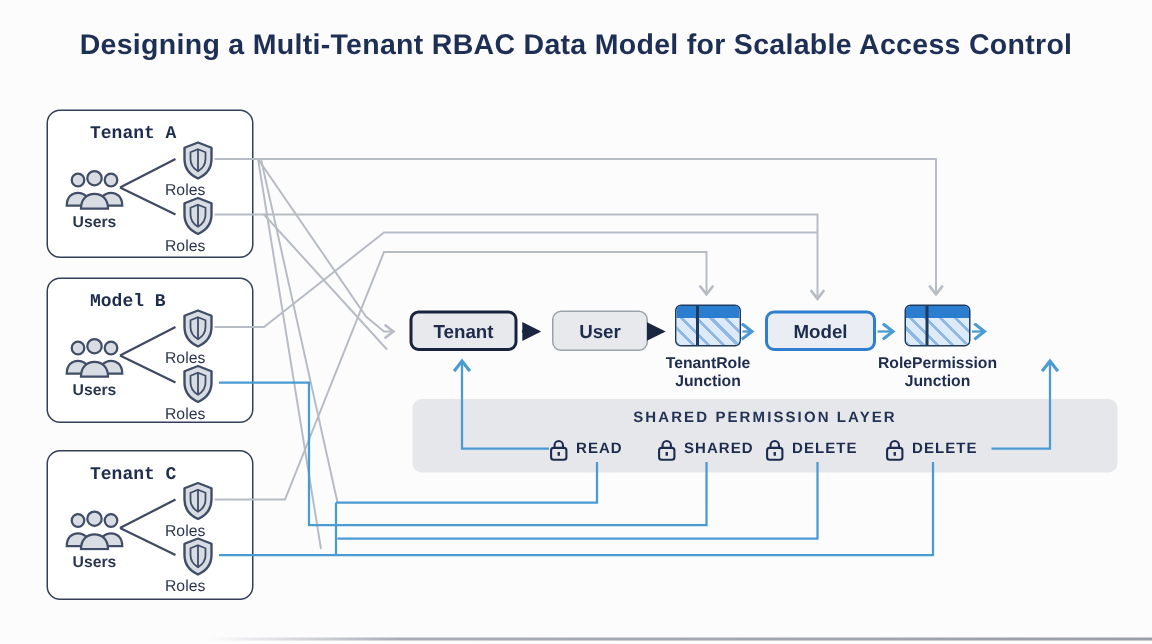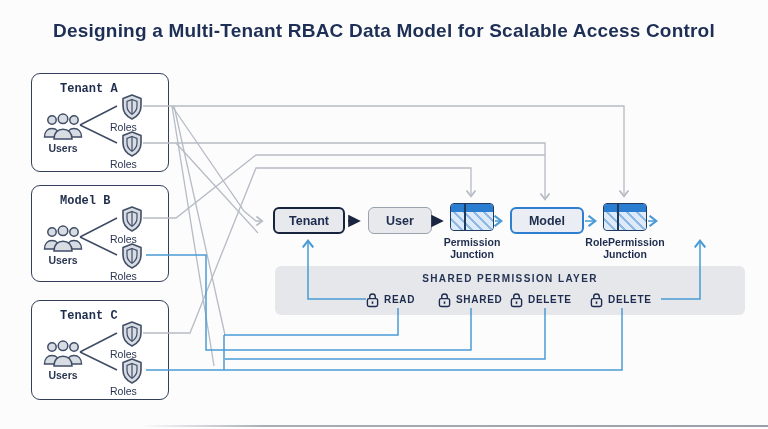--- a/index.html
+++ b/index.html
@@ -213,21 +213,21 @@
 
   <div class="ebox tenant-e">Tenant</div>
   <div class="ebox user-e">User</div>
 
   <div class="junction j-1">
     <div class="j-head"></div>
     <div class="j-body"></div>
     <div class="j-div"></div>
   </div>
   <div class="j-label jl-1">
-    <div>Permission</div>
+    <div>TenantRole</div>
     <div>Junction</div>
   </div>
 
   <div class="ebox role-e">Model</div>
 
   <div class="junction j-2">
     <div class="j-head"></div>
     <div class="j-body"></div>
     <div class="j-div"></div>
   </div>

